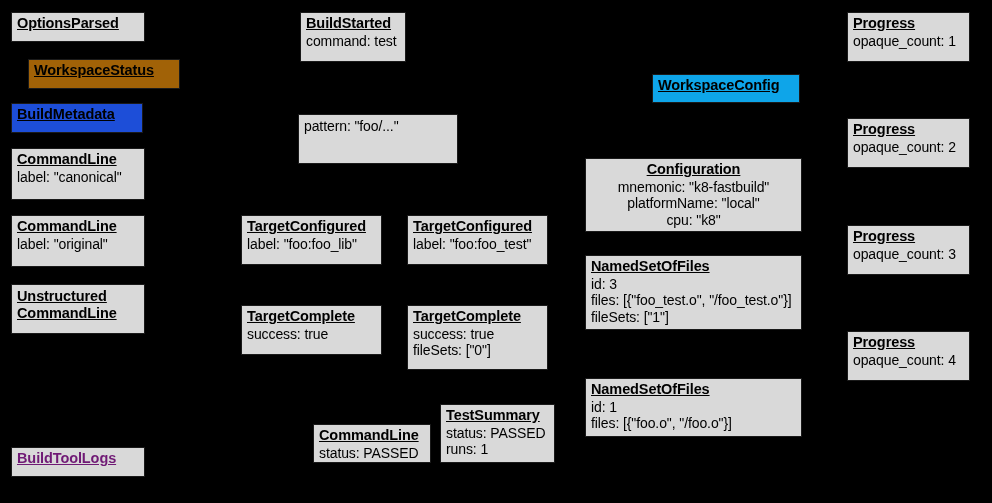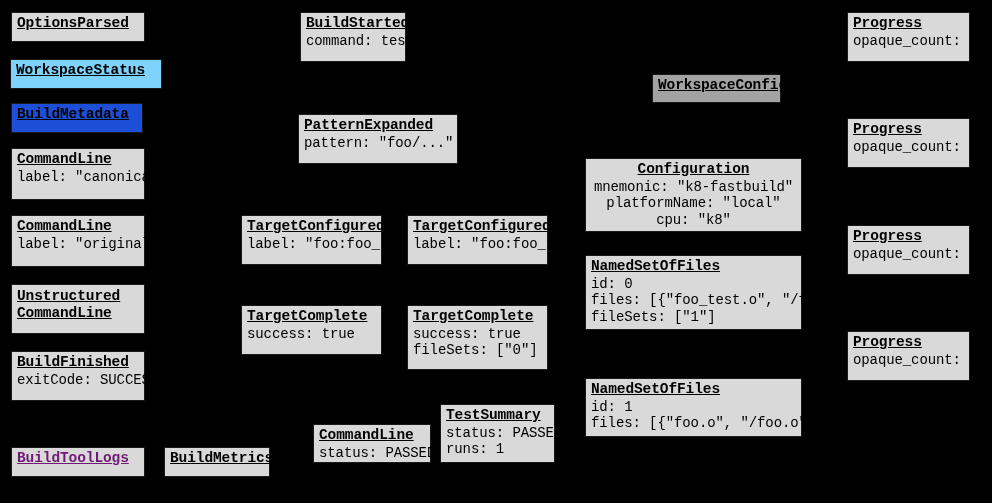--- a/index.html
+++ b/index.html
@@ -24,21 +24,20 @@
     background: #000000;
   }
   .node {
     position: absolute;
     background: #d9d9d9;
     border: 1px solid #1a1a1a;
     box-sizing: border-box;
     padding: 3px 5px 4px 5px;
     color: #000000;
     line-height: 1.0;
-    font-family: Liberation Mono, monospace;
   }
   .node-title {
     font-size: 14.5px;
     font-weight: bold;
     text-decoration: underline;
     text-underline-offset: 1px;
     letter-spacing: -0.1px;
     white-space: pre;
     margin-bottom: 2px;
   }
@@ -56,21 +55,21 @@
     line-height: 1.2;
   }
 </style>
 </head>
 <body>
 
 <div id="canvas" style="background: rgb(0, 0, 0);">
     <div class="node" style="left: 11px; top: 12px; width: 134px; height: 30px; background: rgb(217, 217, 217); border-color: rgb(26, 26, 26); color: rgb(0, 0, 0);">
       <div class="node-title">OptionsParsed</div>
     </div>
-    <div class="node" style="left: 10px; top: 59px; width: 152px; height: 30px; background: #7dd3fc; border-color: rgb(26, 26, 26); color: rgb(0, 0, 0);">
+    <div class="node" style="left: 28px; top: 59px; width: 152px; height: 30px; background: #a16207; border-color: rgb(26, 26, 26); color: rgb(0, 0, 0);">
       <div class="node-title">WorkspaceStatus</div>
     </div>
     <div class="node" style="left: 11px; top: 103px; width: 132px; height: 30px; background: #1d4ed8; border-color: rgb(26, 26, 26); color: rgb(0, 0, 0);">
       <div class="node-title">BuildMetadata</div>
     </div>
     <div class="node" style="left: 11px; top: 148px; width: 134px; height: 52px; background: rgb(217, 217, 217); border-color: rgb(26, 26, 26); color: rgb(0, 0, 0);">
       <div class="node-title">CommandLine</div>
       <div class="node-attrs">
         <div class="attr-line">label: "canonical"</div>
       </div>
@@ -78,40 +77,30 @@
     <div class="node" style="left: 11px; top: 215px; width: 134px; height: 52px; background: rgb(217, 217, 217); border-color: rgb(26, 26, 26); color: rgb(0, 0, 0);">
       <div class="node-title">CommandLine</div>
       <div class="node-attrs">
         <div class="attr-line">label: "original"</div>
       </div>
     </div>
     <div class="node" style="left: 11px; top: 284px; width: 134px; height: 50px; background: rgb(217, 217, 217); border-color: rgb(26, 26, 26); color: rgb(0, 0, 0);">
       <div class="node-title wrap">Unstructured
 CommandLine</div>
     </div>
-    <div class="node" style="left: 11px; top: 351px; width: 134px; height: 50px; background: rgb(217, 217, 217); border-color: rgb(26, 26, 26); color: rgb(0, 0, 0);">
-      <div class="node-title">BuildFinished</div>
-      <div class="node-attrs">
-        <div class="attr-line">exitCode: SUCCESS</div>
-      </div>
-    </div>
     <div class="node" style="left: 11px; top: 447px; width: 134px; height: 30px; background: rgb(217, 217, 217); border-color: rgb(26, 26, 26); color: #701a75;">
       <div class="node-title">BuildToolLogs</div>
-    </div>
-    <div class="node" style="left: 164px; top: 447px; width: 106px; height: 30px; background: rgb(217, 217, 217); border-color: rgb(26, 26, 26); color: rgb(0, 0, 0);">
-      <div class="node-title">BuildMetrics</div>
     </div>
     <div class="node" style="left: 300px; top: 12px; width: 106px; height: 50px; background: rgb(217, 217, 217); border-color: rgb(26, 26, 26); color: rgb(0, 0, 0);">
       <div class="node-title">BuildStarted</div>
       <div class="node-attrs">
         <div class="attr-line">command: test</div>
       </div>
     </div>
     <div class="node" style="left: 298px; top: 114px; width: 160px; height: 50px; background: rgb(217, 217, 217); border-color: rgb(26, 26, 26); color: rgb(0, 0, 0);">
-      <div class="node-title">PatternExpanded</div>
       <div class="node-attrs">
         <div class="attr-line">pattern: "foo/..."</div>
       </div>
     </div>
     <div class="node" style="left: 241px; top: 215px; width: 141px; height: 50px; background: rgb(217, 217, 217); border-color: rgb(26, 26, 26); color: rgb(0, 0, 0);">
       <div class="node-title">TargetConfigured</div>
       <div class="node-attrs">
         <div class="attr-line">label: "foo:foo_lib"</div>
       </div>
     </div>
@@ -140,35 +129,35 @@
         <div class="attr-line">status: PASSED</div>
       </div>
     </div>
     <div class="node" style="left: 440px; top: 404px; width: 115px; height: 59px; background: rgb(217, 217, 217); border-color: rgb(26, 26, 26); color: rgb(0, 0, 0);">
       <div class="node-title">TestSummary</div>
       <div class="node-attrs">
         <div class="attr-line">status: PASSED</div>
         <div class="attr-line">runs: 1</div>
       </div>
     </div>
-    <div class="node" style="left: 652px; top: 74px; width: 129px; height: 29px; background: #a3a3a3; border-color: rgb(26, 26, 26); color: rgb(0, 0, 0);">
+    <div class="node" style="left: 652px; top: 74px; width: 148px; height: 29px; background: #0ea5e9; border-color: rgb(26, 26, 26); color: rgb(0, 0, 0);">
       <div class="node-title">WorkspaceConfig</div>
     </div>
     <div class="node" style="left: 585px; top: 158px; width: 217px; height: 74px; background: rgb(217, 217, 217); border-color: rgb(26, 26, 26); color: rgb(0, 0, 0); text-align: center;">
       <div class="node-title">Configuration</div>
       <div class="node-attrs">
         <div class="attr-line">mnemonic: "k8-fastbuild"</div>
         <div class="attr-line">platformName: "local"</div>
         <div class="attr-line">cpu: "k8"</div>
       </div>
     </div>
     <div class="node" style="left: 585px; top: 255px; width: 217px; height: 75px; background: rgb(217, 217, 217); border-color: rgb(26, 26, 26); color: rgb(0, 0, 0);">
       <div class="node-title">NamedSetOfFiles</div>
       <div class="node-attrs">
-        <div class="attr-line">id: 0</div>
+        <div class="attr-line">id: 3</div>
         <div class="attr-line">files: [{"foo_test.o", "/foo_test.o"}]</div>
         <div class="attr-line">fileSets: ["1"]</div>
       </div>
     </div>
     <div class="node" style="left: 585px; top: 378px; width: 217px; height: 59px; background: rgb(217, 217, 217); border-color: rgb(26, 26, 26); color: rgb(0, 0, 0);">
       <div class="node-title">NamedSetOfFiles</div>
       <div class="node-attrs">
         <div class="attr-line">id: 1</div>
         <div class="attr-line">files: [{"foo.o", "/foo.o"}]</div>
       </div>

